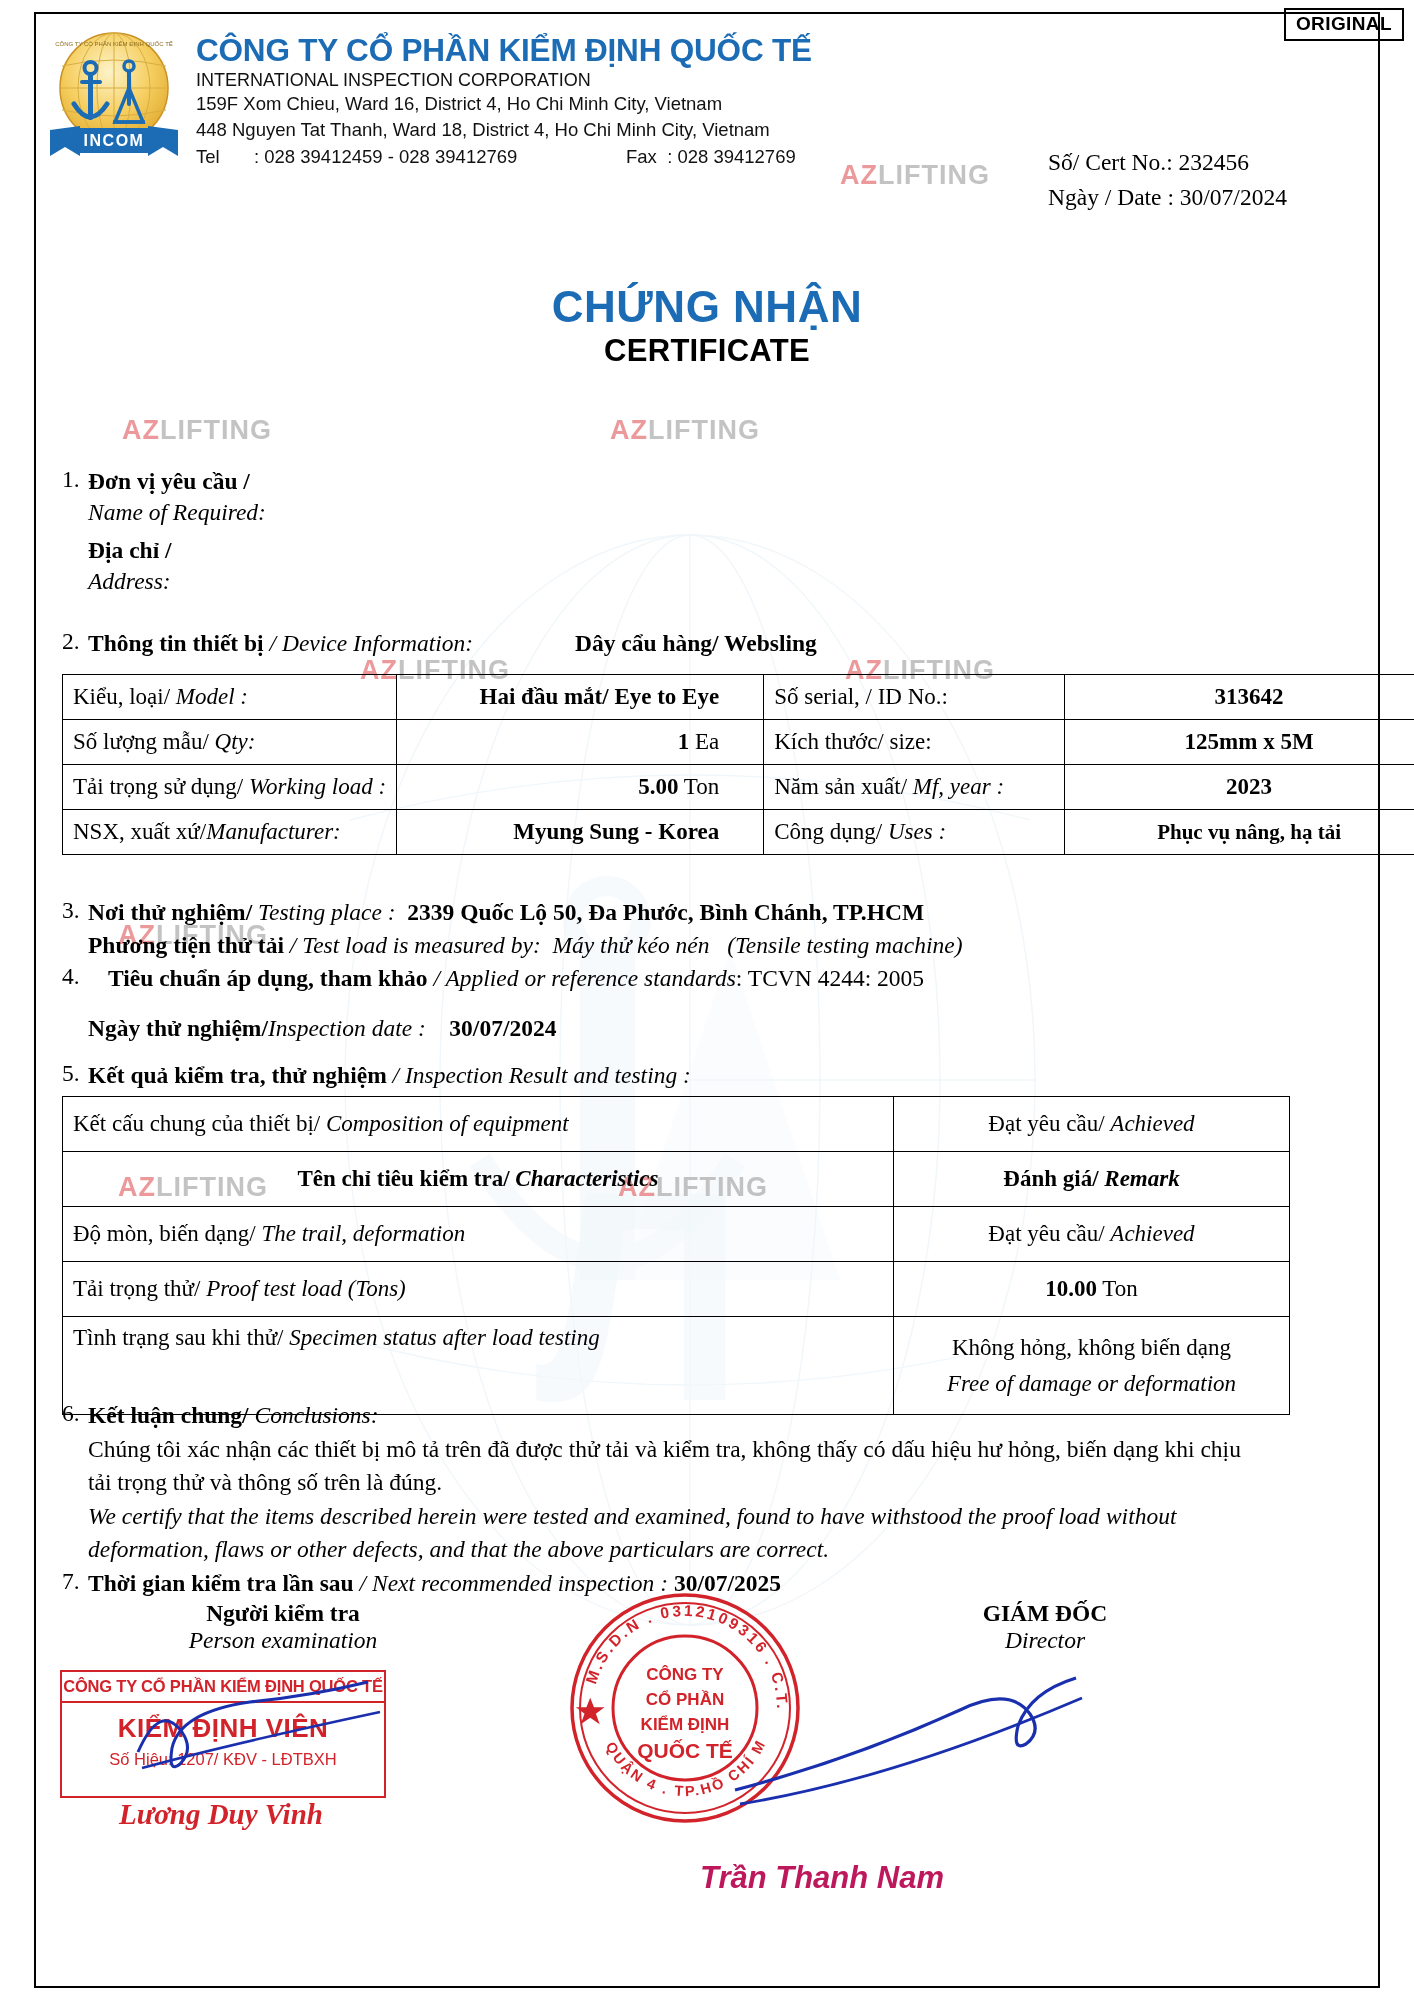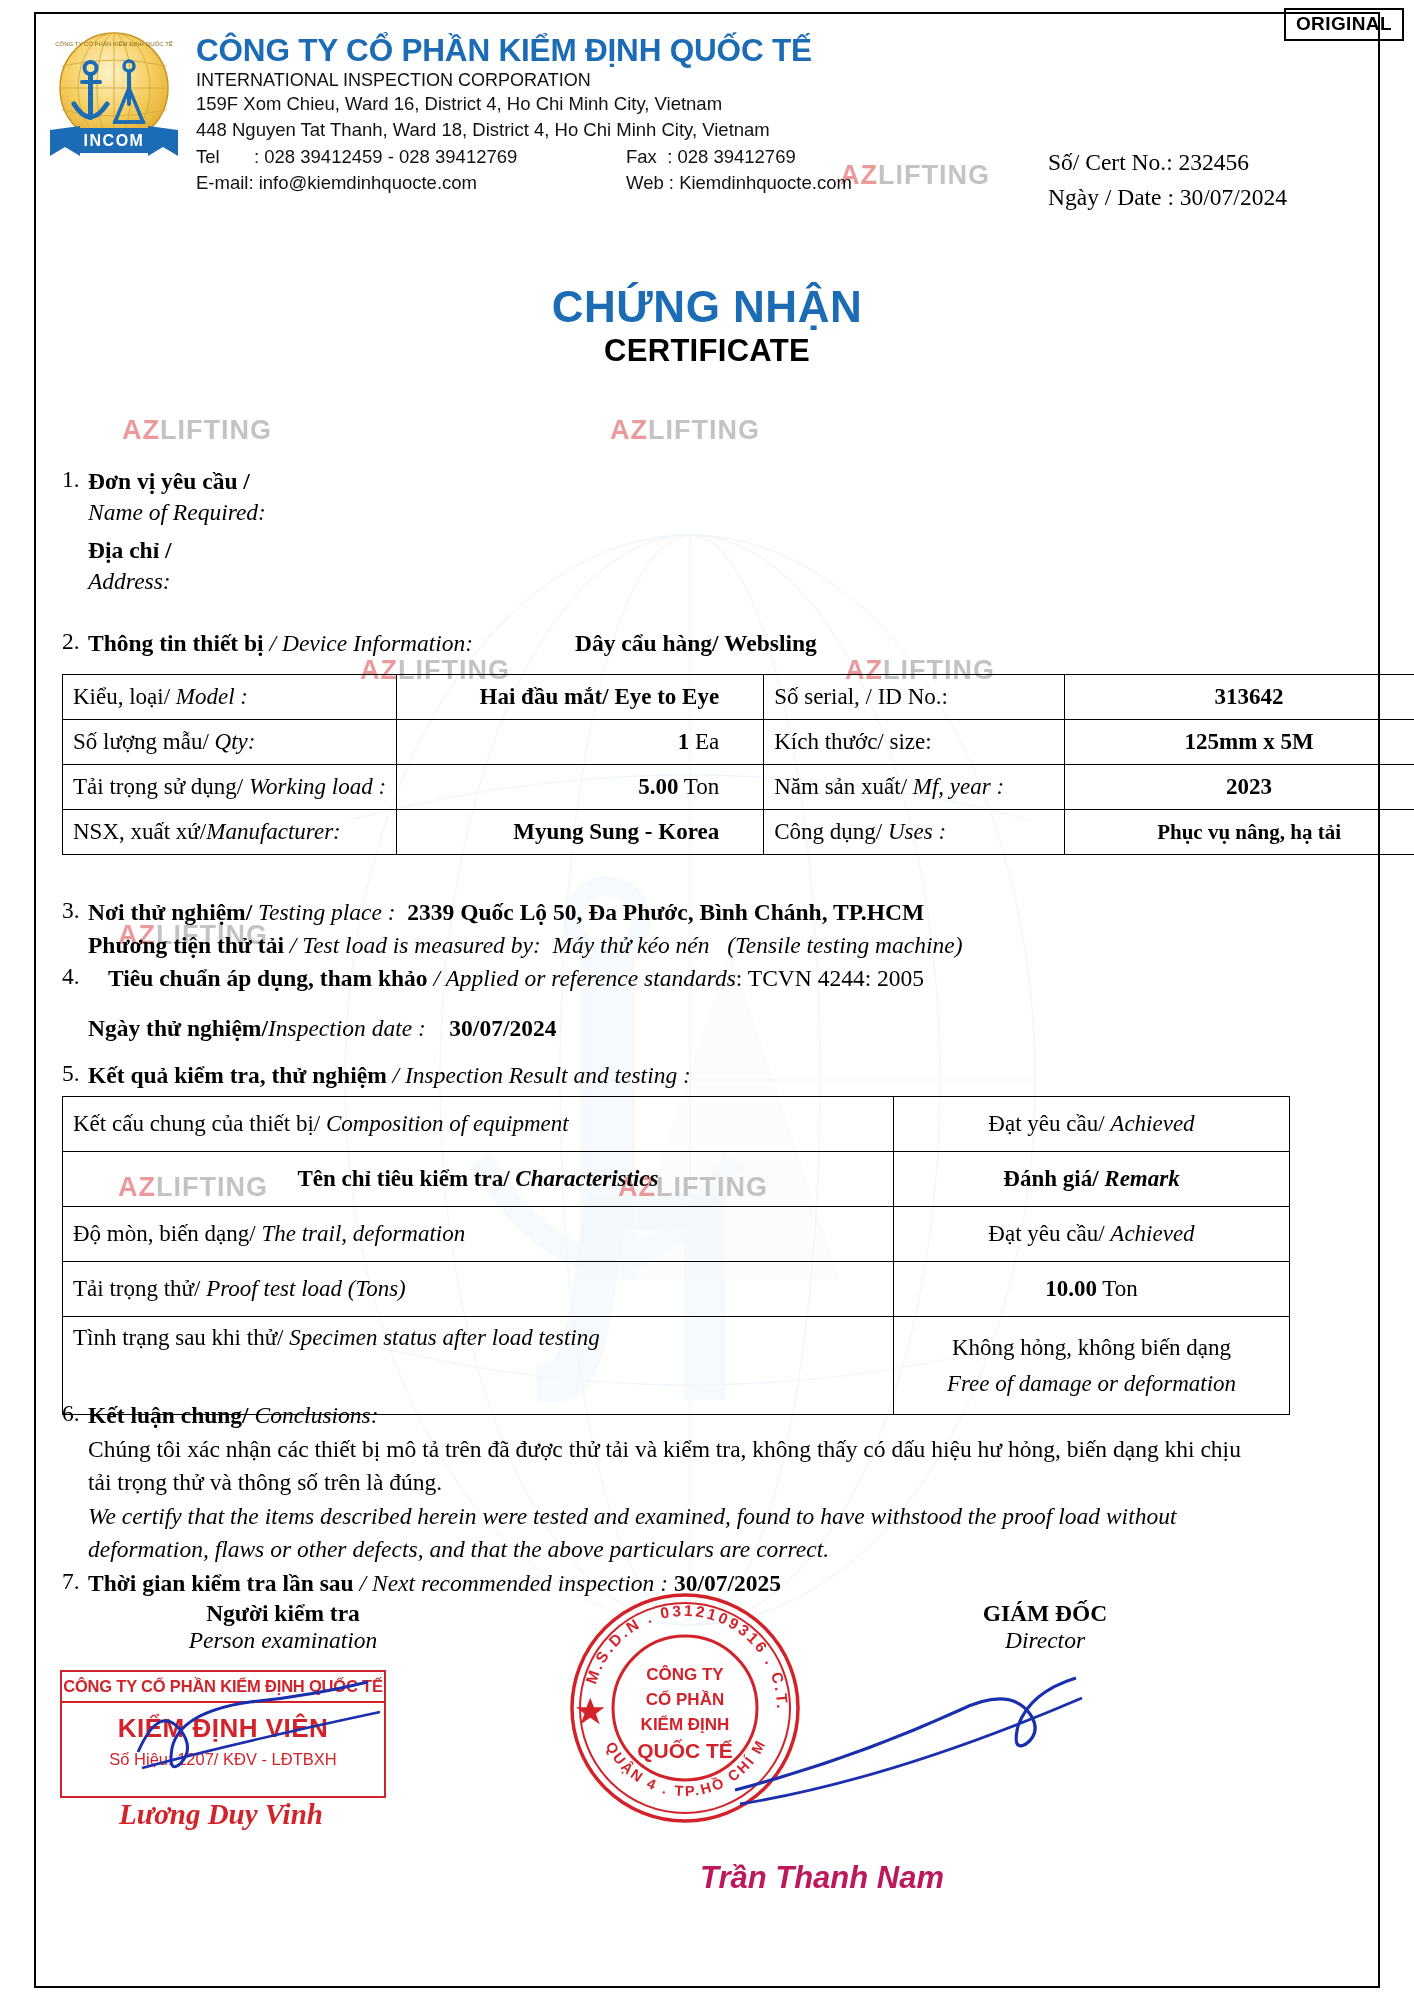--- a/index.html
+++ b/index.html
@@ -149,24 +149,20 @@
 
   <div class="head-text">
     <div class="co-vn">CÔNG TY CỔ PHẦN KIỂM ĐỊNH QUỐC TẾ</div>
     <div class="co-en">INTERNATIONAL INSPECTION CORPORATION</div>
     <div class="addr">159F Xom Chieu, Ward 16, District 4, Ho Chi Minh City, Vietnam</div>
     <div class="addr">448 Nguyen Tat Thanh, Ward 18, District 4, Ho Chi Minh City, Vietnam</div>
     <div class="contact-row">
       <span class="lbl">Tel</span><span>: 028 39412459 - 028 39412769</span>
       <span class="fax"><span>Fax</span>&nbsp;&nbsp;<span>: 028 39412769</span></span>
     </div>
-    <div class="contact-row">
-      <span>E-mail:</span>&nbsp;<span>info@kiemdinhquocte.com</span>
-      <span class="web"><span>Web :</span>&nbsp;<span>Kiemdinhquocte.com</span></span>
-    </div>
   </div>
 
   <div class="certno">
     <div><span>Số/ Cert No.:</span> <span>232456</span></div>
     <div><span>Ngày / Date :</span> <span>30/07/2024</span></div>
   </div>
 
   <div class="title-vn">CHỨNG NHẬN</div>
   <div class="title-en">CERTIFICATE</div>
 

